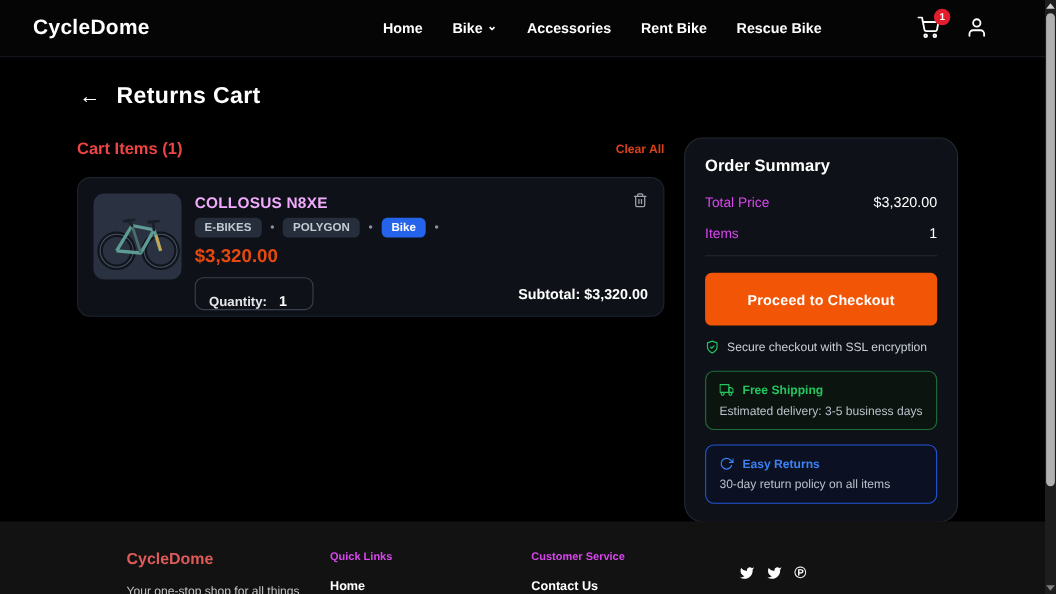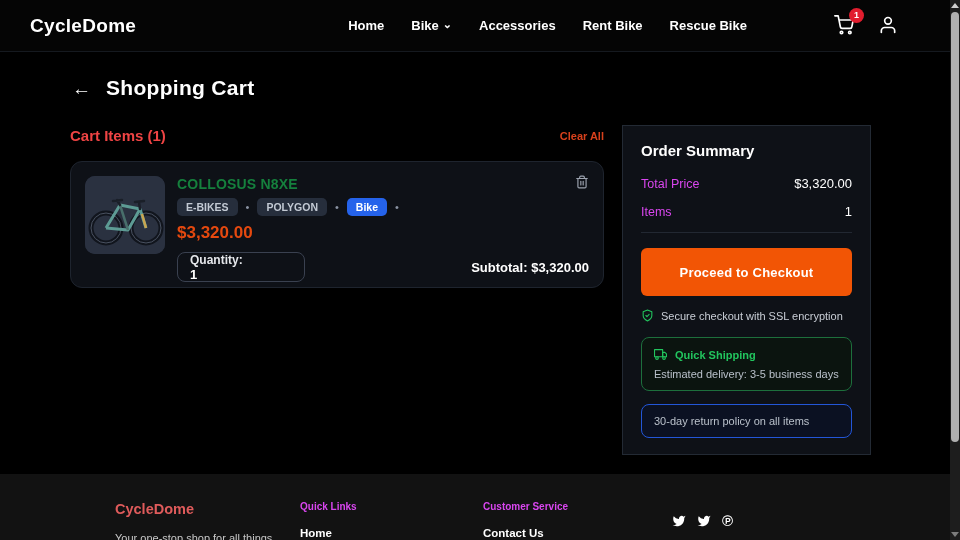--- a/index.html
+++ b/index.html
@@ -28,37 +28,37 @@
   .content-row { display:flex; align-items:flex-start; gap:18px; padding:0 79px 0 70px; }
   .cart-col { width:534px; }
   .section-row { display:flex; justify-content:space-between; align-items:center; margin-bottom:17px; }
   .section-title { color:#ef4444; font-size:15px; font-weight:800; }
   .clear-all { color:#d8411c; font-size:11px; font-weight:600; cursor:pointer; }
 
   .card { position:relative; width:534px; height:127px; background:#0e1117; border:1px solid #1e242e;
           border-radius:12px; padding:14px; display:flex; gap:12px; }
   .thumb { width:80px; height:78px; border-radius:10px; background:#2a3140; flex:0 0 auto; overflow:hidden; cursor:pointer; }
   .item-info { flex:1; display:flex; flex-direction:column; }
-  .item-name { color:#15803d; font-size:14px; font-weight:800; letter-spacing:.2px; margin-bottom:6px; }
+  .item-name { color:#f0abfc; font-size:14px; font-weight:800; letter-spacing:.2px; margin-bottom:6px; }
   .tag-row { display:flex; align-items:center; margin-bottom:7px; }
   .pill { font-size:10.5px; padding:3px 9px; border-radius:5px; background:#262e3c; color:#c3cad4; font-weight:600; }
   .pill.blue { background:#2563eb; color:#fff; }
   .dot { color:#8a93a3; font-size:11px; margin:0 8px; }
   .price { color:#e5490f; font-size:17px; font-weight:800; margin-bottom:9px; }
   .qty-row { display:flex; align-items:center; justify-content:space-between; }
-  .qty-box { width:128px; height:30px; border:1px solid #3a4150; border-radius:8px; display:flex;
-             align-items:flex-start; padding:0 12px; cursor:pointer;flex-direction:column; }
+  .qty-box { width:108px; height:30px; border:1px solid #3a4150; border-radius:8px; display:flex;
+             align-items:flex-end; padding:0 12px; cursor:pointer; }
   .qty-label { color:#e5e7eb; font-size:12px; font-weight:600; }
   .qty-value { flex:1; text-align:center; color:#fff; font-size:13px; font-weight:700; }
   .subtotal { color:#fff; font-size:13px; font-weight:800; }
   .trash { position:absolute; top:13px; right:14px; width:14px; height:14px; cursor:pointer; }
   .trash svg { width:14px; height:14px; }
 
   
-  .summary { width:259px; background:#0e1117; border:1px solid #232a34; border-radius:0; padding:16px 18px; margin-top:-2px; }
+  .summary { width:259px; background:#0e1117; border:1px solid #232a34; border-radius:17px; padding:16px 18px; margin-top:-2px; }
   .summary-title { color:#fff; font-size:15px; font-weight:800; margin-bottom:17px; }
   .sum-row { display:flex; justify-content:space-between; align-items:center; margin-bottom:13px; }
   .sum-label { color:#d946ef; font-size:12.5px; }
   .sum-value { color:#fff; font-size:13px; }
   .divider { height:1px; background:#222832; margin:3px 0 15px; }
   .checkout-btn { width:100%; height:48px; background:#f25505; border:none; border-radius:6px; color:#fff;
                   font-size:13px; font-weight:800; font-family:"Liberation Sans", sans-serif; cursor:pointer; margin-bottom:13px; letter-spacing:.2px; }
   .secure-row { display:flex; align-items:center; gap:7px; margin-bottom:15px; }
   .secure-row svg { width:13px; height:13px; flex:0 0 auto; }
   .secure-text { color:#c9ced6; font-size:11px; }
@@ -129,21 +129,21 @@
           <path d="M20 21v-2a4 4 0 0 0-4-4H8a4 4 0 0 0-4 4v2"></path>
             <circle cx="12" cy="7" r="4"></circle>
         </svg>
       </div>
     </div>
   </div>
 
   <div class="main">
     <div class="title-row">
       <span class="back-arrow">←</span>
-      <span class="page-title">Shopping Cart</span>
+      <span class="page-title">Returns Cart</span>
     </div>
 
     <div class="content-row">
 
       <div class="cart-col">
         <div class="section-row">
           <span class="section-title">Cart Items (1)</span>
           <span class="clear-all">Clear All</span>
         </div>
 
@@ -217,25 +217,32 @@
           <span class="secure-text">Secure checkout with SSL encryption</span>
         </div>
         <div class="info-box green">
           <div class="info-title-row">
             <svg viewBox="0 0 24 24" fill="none" stroke="#22c55e" stroke-width="2" stroke-linecap="round" stroke-linejoin="round">
               <path d="M1 3h15v13H1z"></path>
                 <path d="M16 8h4l3 3v5h-7V8z"></path>
               <circle cx="5.5" cy="18.5" r="2.5"></circle>
                 <circle cx="18.5" cy="18.5" r="2.5"></circle>
             </svg>
-            <span class="info-title green">Quick Shipping</span>
+            <span class="info-title green">Free Shipping</span>
           </div>
           <div class="info-desc">Estimated delivery: 3-5 business days</div>
         </div>
         <div class="info-box blue">
+          <div class="info-title-row">
+            <svg viewBox="0 0 24 24" fill="none" stroke="#3b82f6" stroke-width="2" stroke-linecap="round" stroke-linejoin="round">
+              <polyline points="23 4 23 10 17 10"></polyline>
+                <path d="M20.49 15a9 9 0 1 1-2.12-9.36L23 10"></path>
+            </svg>
+            <span class="info-title blue">Easy Returns</span>
+          </div>
           <div class="info-desc">30-day return policy on all items</div>
         </div>
       </div>
     </div>
   </div>
 
   <div class="footer">
     <div>
       <div class="f-brand">CycleDome</div>
       <div class="f-tagline">Your one-stop shop for all things</div>

